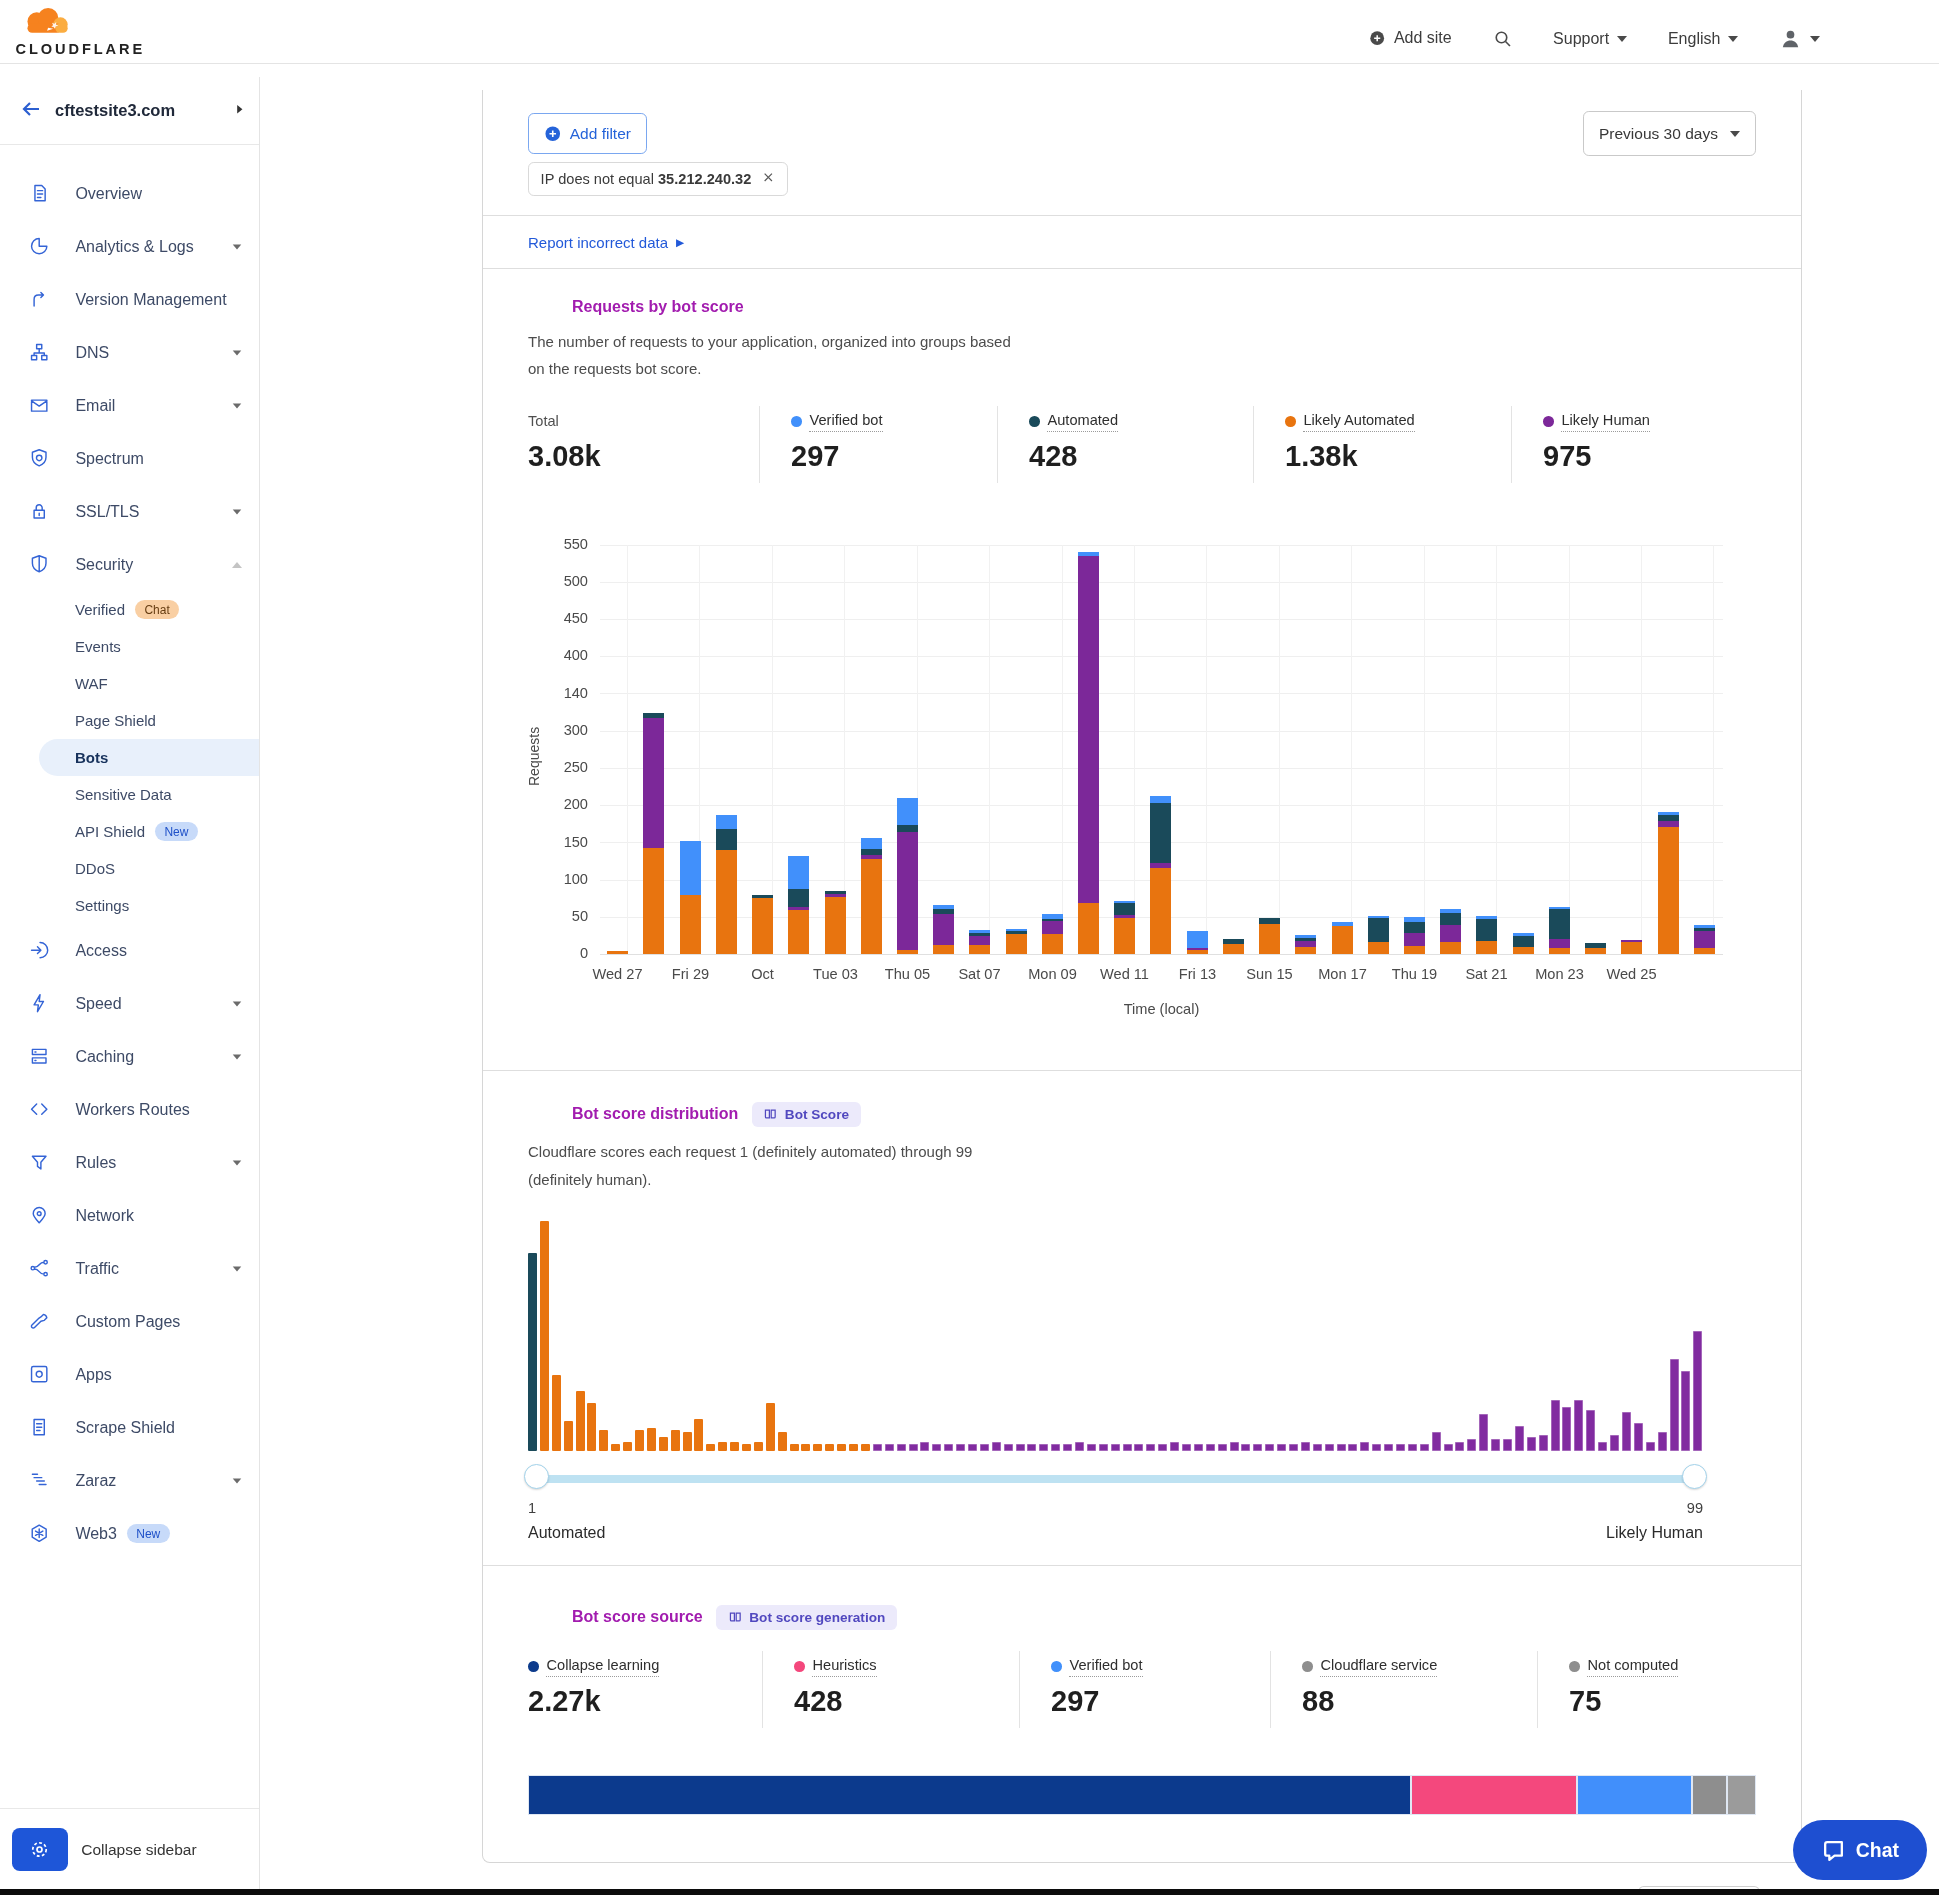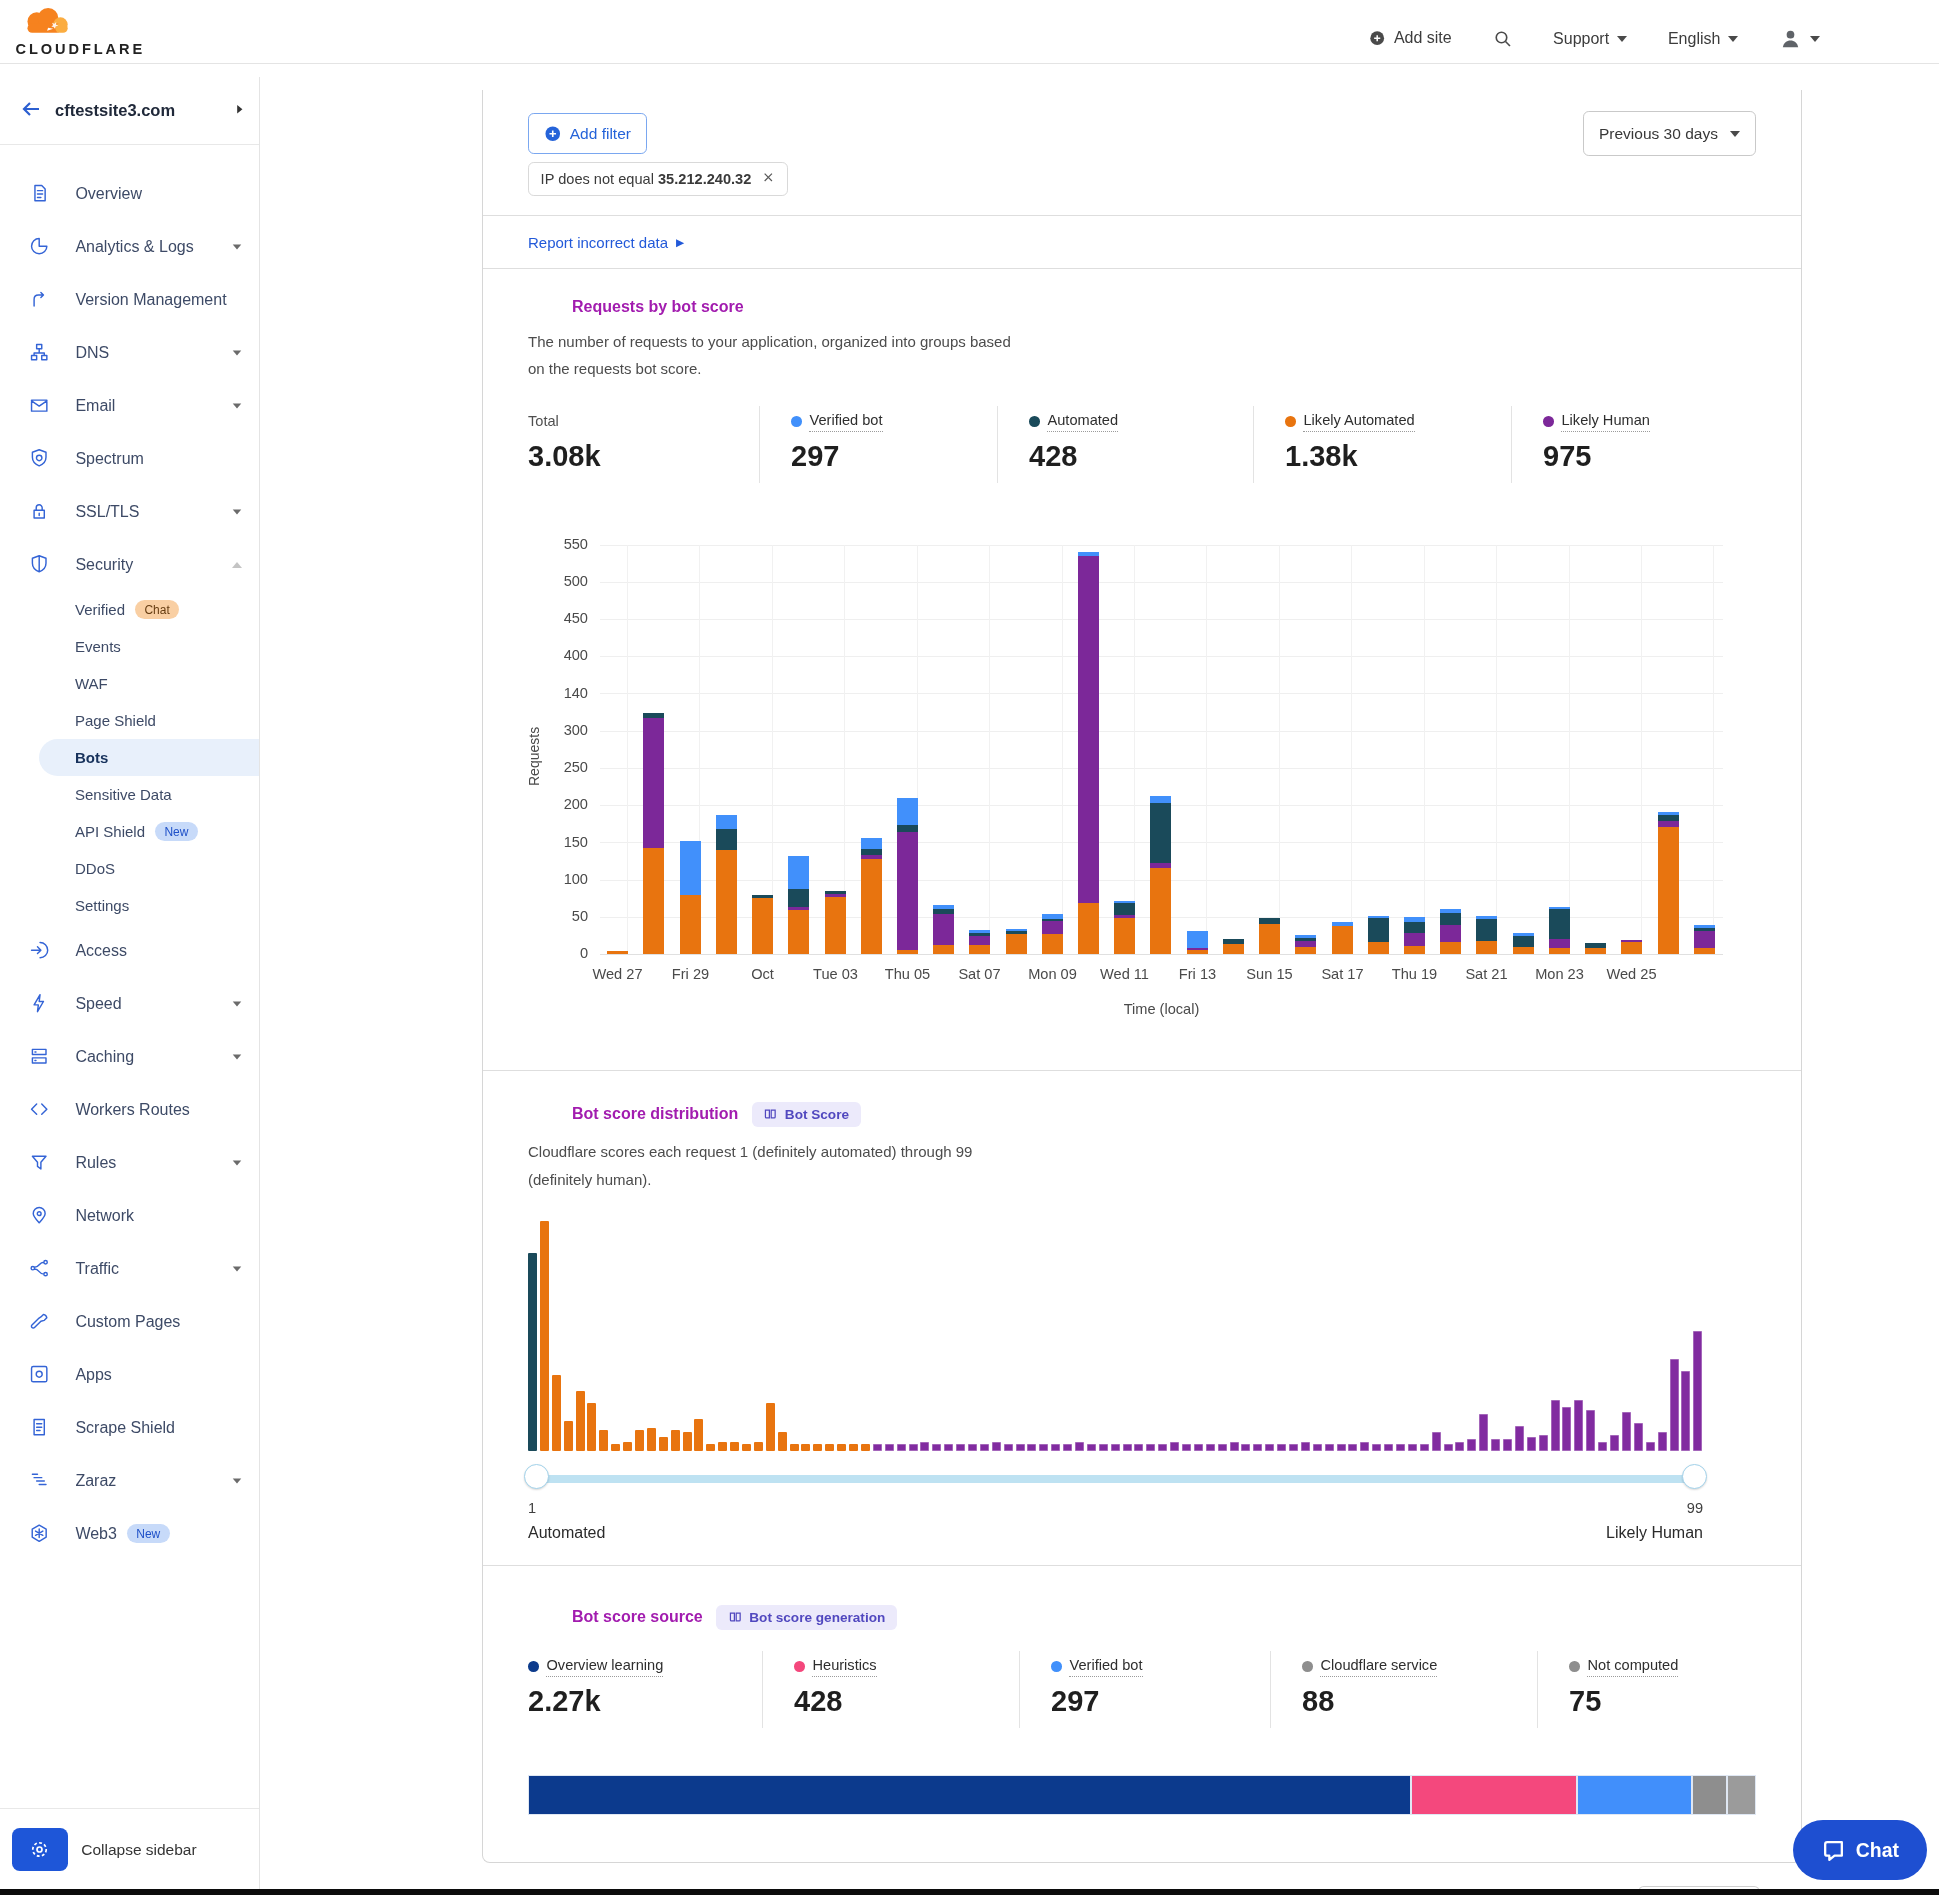--- a/index.html
+++ b/index.html
@@ -579,21 +579,21 @@
         <div class="bar" style="left:767px;top:15.5px;height:409px;width:21.3px;">
           <div class="seg" style="height:6.7px;background:#e8740f;"></div>
           <div class="seg" style="height:6px;background:#7c2899;"></div>
           <div class="seg" style="height:3px;background:#1a4a5a;"></div>
           <div class="seg" style="height:3px;background:#4190fb;"></div>
         </div>
         <div class="bar" style="left:804px;top:15.5px;height:409px;width:21.3px;">
           <div class="seg" style="height:27.5px;background:#e8740f;"></div>
           <div class="seg" style="height:3.7px;background:#4190fb;"></div>
         </div>
-        <div class="xtick" style="left:771px;top:437px;">Sat 17</div>
+        <div class="xtick" style="left:771px;top:437px;">Mon 17</div>
         <div class="bar" style="left:840px;top:15.5px;height:409px;width:21.3px;">
           <div class="seg" style="height:11.2px;background:#e8740f;"></div>
           <div class="seg" style="height:24px;background:#1a4a5a;"></div>
           <div class="seg" style="height:2.2px;background:#4190fb;"></div>
         </div>
         <div class="bar" style="left:876px;top:15.5px;height:409px;width:21.3px;">
           <div class="seg" style="height:7.4px;background:#e8740f;"></div>
           <div class="seg" style="height:13.4px;background:#7c2899;"></div>
           <div class="seg" style="height:11.2px;background:#1a4a5a;"></div>
           <div class="seg" style="height:4.5px;background:#4190fb;"></div>
@@ -785,21 +785,21 @@
           <path d="M4 5h6.5v13H5.5A1.5 1.5 0 0 1 4 16.5z"></path>
             <path d="M20 5h-6.5v13h5a1.5 1.5 0 0 0 1.5-1.5z"></path>
         </svg>
         <span>Bot score generation</span>
       </span>
     </div>
     <div class="stats-row" style="margin-top:21.3px;">
       <div class="stat-col" style="width:234px;">
         <span class="stat-label">
             <span class="dot" style="background: rgb(13, 59, 140);"></span>
-            <span class="txt">Overview learning</span>
+            <span class="txt">Collapse learning</span>
           </span>
         <div class="stat-value">2.27k</div>
       </div>
       <div class="stat-col" style="width:257px;">
         <span class="stat-label">
             <span class="dot" style="background: rgb(244, 71, 124);"></span>
             <span class="txt">Heuristics</span>
           </span>
         <div class="stat-value">428</div>
       </div>

